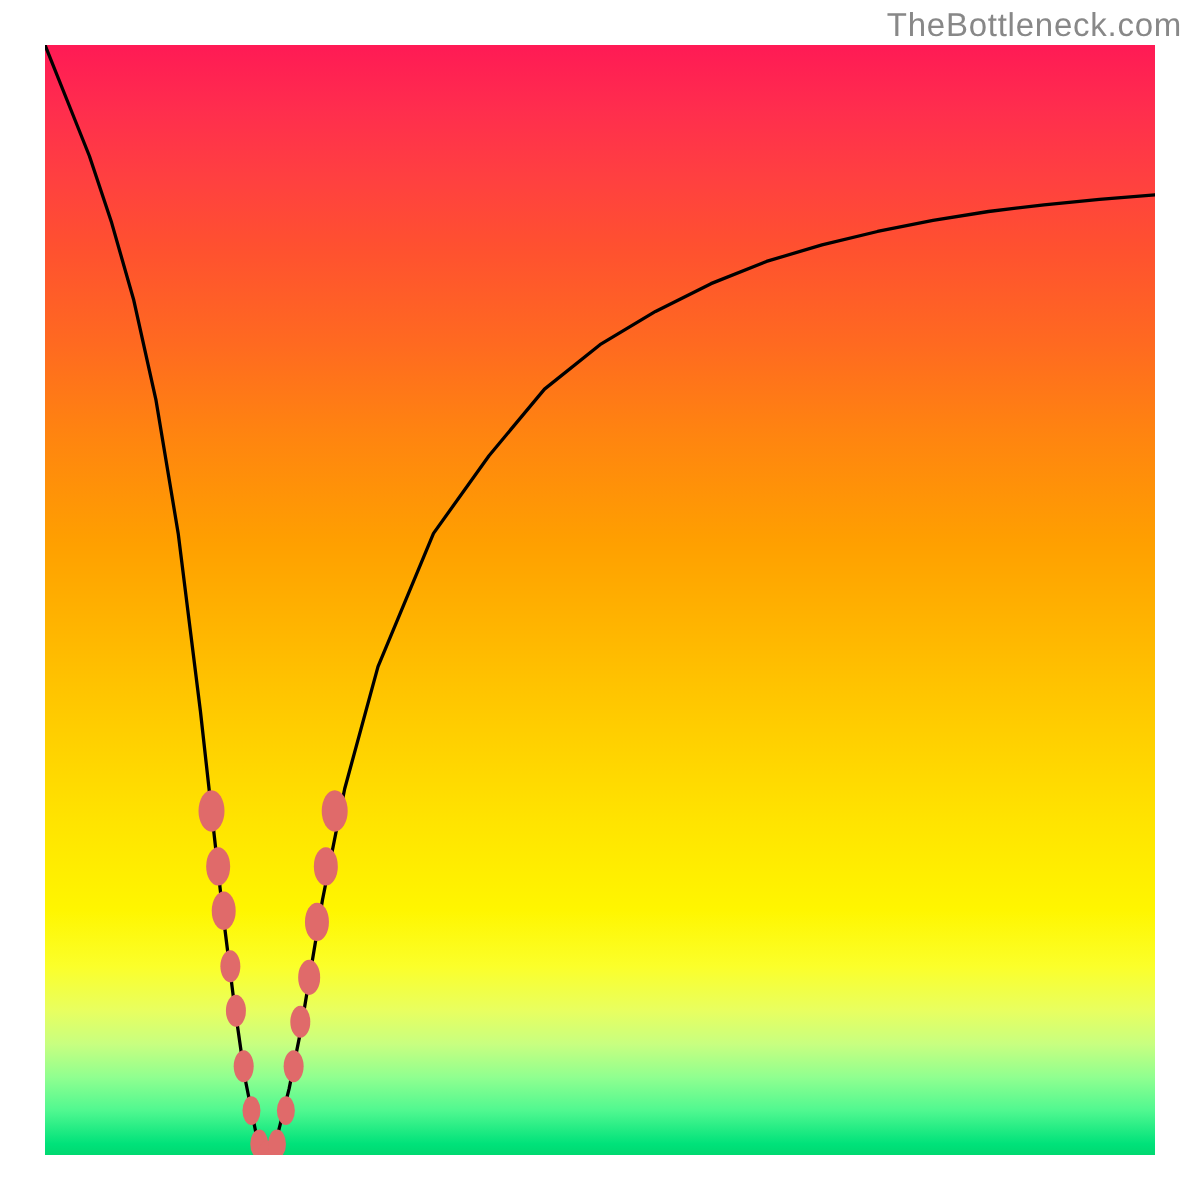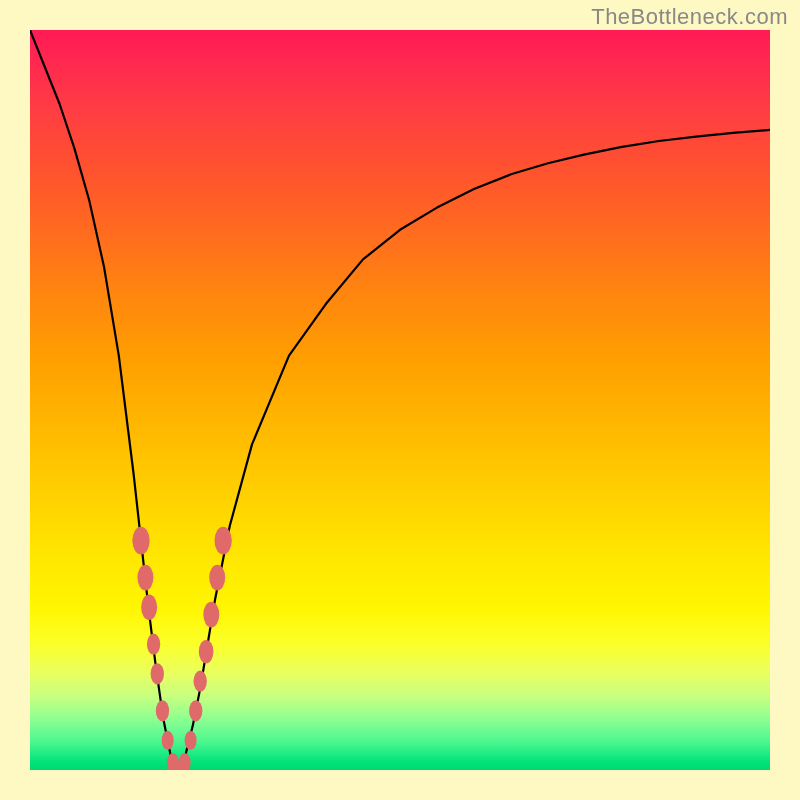--- a/index.html
+++ b/index.html
@@ -8,21 +8,21 @@
     width: 800px;
     height: 800px;
     overflow: hidden;
     background: #000;
     font-family: Arial, Helvetica, sans-serif;
   }
   .frame {
     position: relative;
     width: 800px;
     height: 800px;
-    background: #fef9c3;
+    background: #ffffff;
   }
   .plot {
     position: absolute;
     left: 30px;
     top: 30px;
     width: 740px;
     height: 740px;
     background: linear-gradient(to bottom,
       #ff1a55 0%,
       #ff2e4d 6%,

